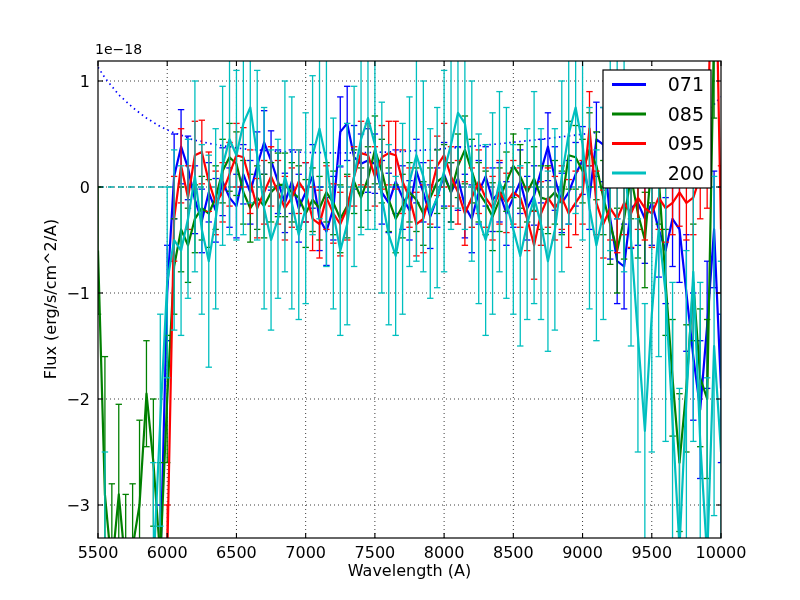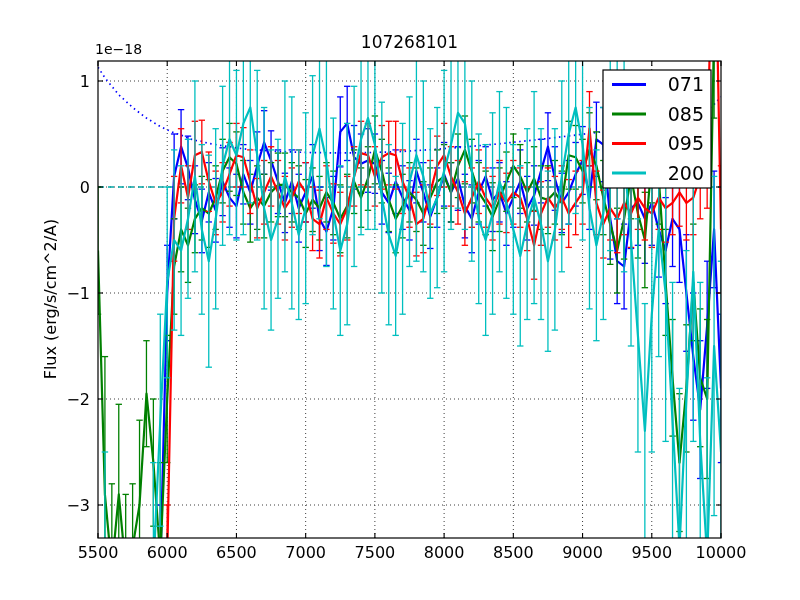--- a/index.html
+++ b/index.html
@@ -1130,16 +1130,16 @@
         <line x1="612" y1="84.5" x2="646" y2="84.5" stroke="#0000ff" stroke-width="3"></line>
         <text x="704" y="91" font-family="DejaVu Sans, sans-serif" font-size="19" fill="#000" text-anchor="end">071</text>
         <line x1="612" y1="114" x2="646" y2="114" stroke="#008000" stroke-width="3"></line>
         <text x="704" y="120.5" font-family="DejaVu Sans, sans-serif" font-size="19" fill="#000" text-anchor="end">085</text>
         <line x1="612" y1="143.5" x2="646" y2="143.5" stroke="#ff0000" stroke-width="3"></line>
         <text x="704" y="150" font-family="DejaVu Sans, sans-serif" font-size="19" fill="#000" text-anchor="end">095</text>
         <line x1="612" y1="173" x2="646" y2="173" stroke="#00bfbf" stroke-width="3"></line>
         <text x="704" y="179.5" font-family="DejaVu Sans, sans-serif" font-size="19" fill="#000" text-anchor="end">200</text>
       </g>
     </svg>
-  <div class="title">107268101</div>
   <div class="offset">1e−18</div>
+  <div class="xlabel">Wavelength (A)</div>
   <div class="ylabel">Flux (erg/s/cm^2/A)</div>
 </div>
 
 </body></html>

